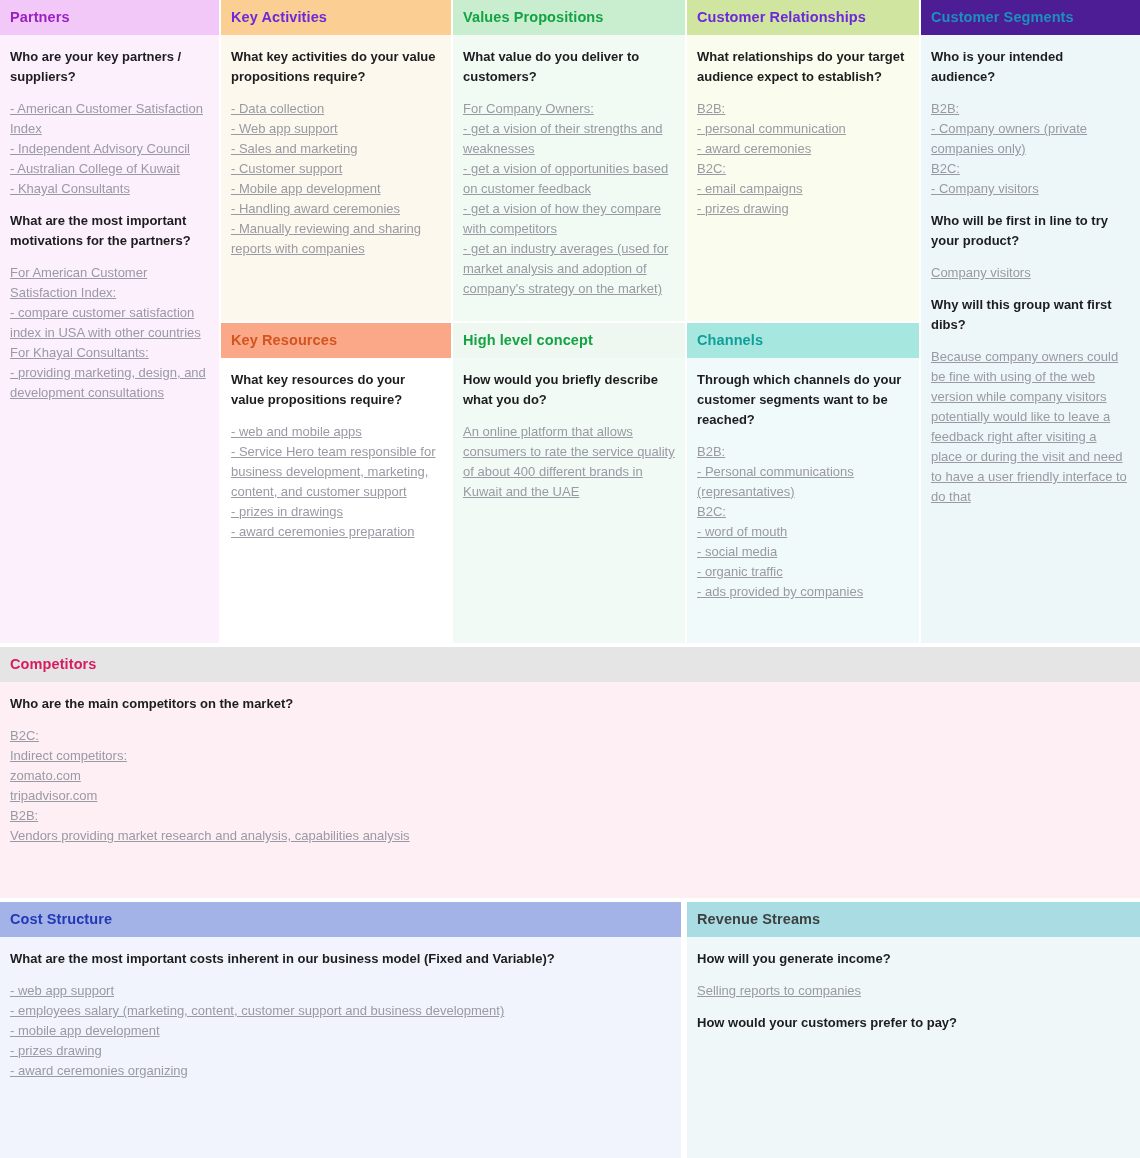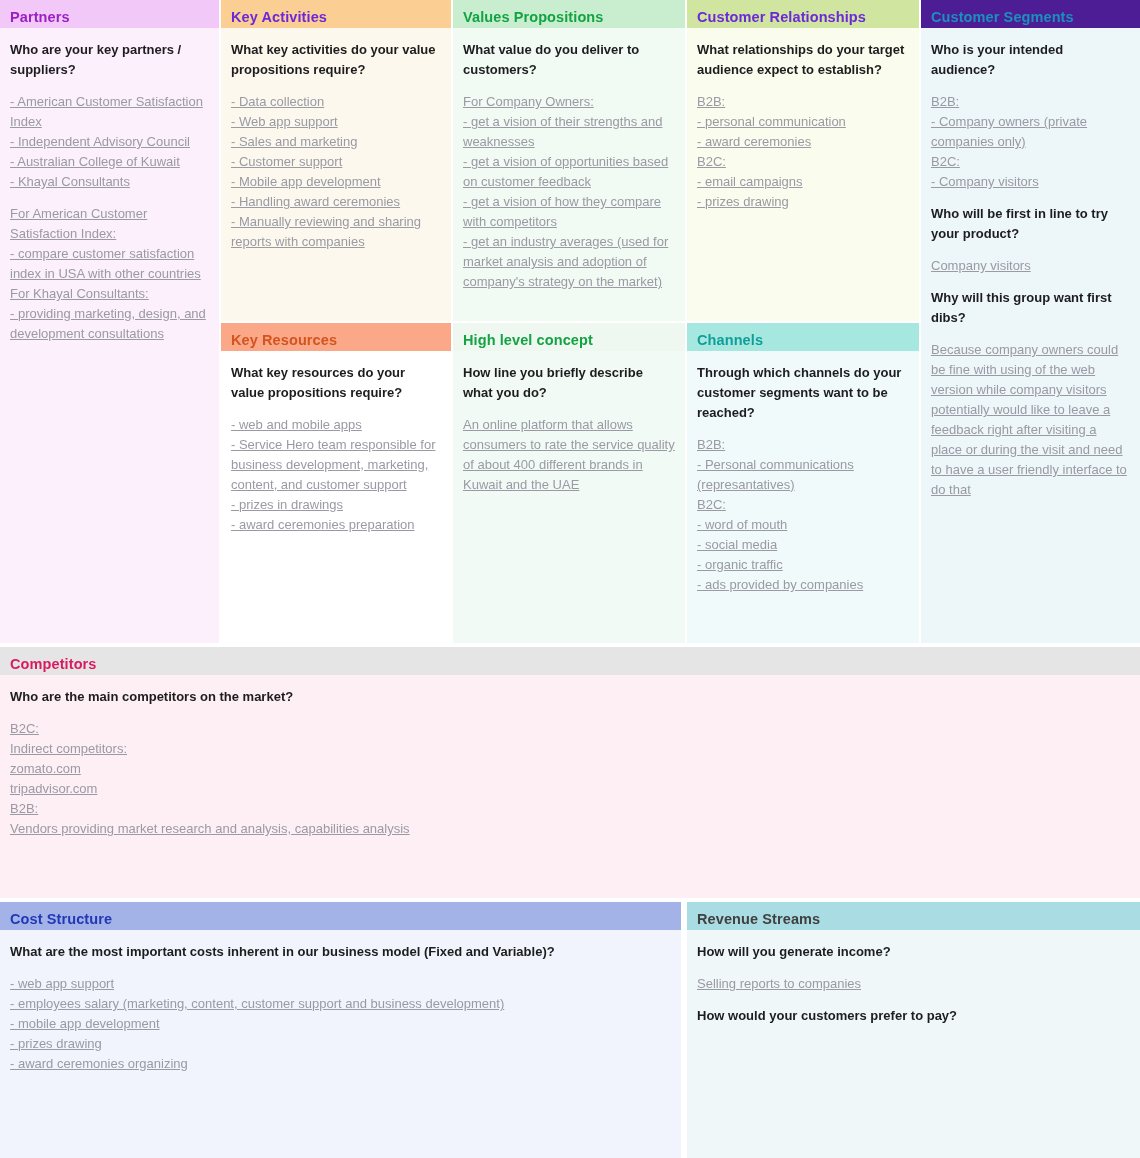--- a/index.html
+++ b/index.html
@@ -17,21 +17,21 @@
     overflow: hidden;
   }
   .panel {
     position: absolute;
     overflow: hidden;
   }
   .panel-head {
     font-size: 14.5px;
     font-weight: bold;
     line-height: 35px;
-    height: 28px;
+    height: 35px;
     padding: 0 10px;
     letter-spacing: 0.1px;
     white-space: nowrap;
   }
   .panel-body {
     padding: 12px 10px 10px 10px;
   }
   .q {
     font-size: 13px;
     line-height: 20px;
@@ -68,20 +68,21 @@
 <div class="canvas">
 
   <div class="panel" id="p-partners" style="background: rgb(252, 240, 253);">
     <div class="panel-head" style="background: rgb(241, 200, 247); color: rgb(155, 31, 196);">Partners</div>
     <div class="panel-body">
       <div class="q">Who are your key partners / suppliers?</div>
       <div class="a">- American Customer Satisfaction Index
 - Independent Advisory Council
 - Australian College of Kuwait
 - Khayal Consultants</div>
+      <div class="q">What are the most important motivations for the partners?</div>
       <div class="a">For American Customer Satisfaction Index:
 - compare customer satisfaction index in USA with other countries
 For Khayal Consultants:
 - providing marketing, design, and development consultations</div>
     </div>
   </div>
 
   <div class="panel" id="p-keyact" style="background: rgb(253, 248, 237);">
     <div class="panel-head" style="background: rgb(251, 207, 147); color: #6d28d9;">Key Activities</div>
     <div class="panel-body">
@@ -115,21 +116,21 @@
 - get a vision of their strengths and weaknesses
 - get a vision of opportunities based on customer feedback
 - get a vision of how they compare with competitors
 - get an industry averages (used for market analysis and adoption of company's strategy on the market)</div>
     </div>
   </div>
 
   <div class="panel" id="p-highlevel" style="background: rgb(242, 250, 245);">
     <div class="panel-head" style="background: rgb(238, 248, 241); color: rgb(19, 163, 67);">High level concept</div>
     <div class="panel-body">
-      <div class="q">How line you briefly describe what you do?</div>
+      <div class="q">How would you briefly describe what you do?</div>
       <div class="a">An online platform that allows consumers to rate the service quality of about 400 different brands in Kuwait and the UAE</div>
     </div>
   </div>
 
   <div class="panel" id="p-custrel" style="background: rgb(250, 252, 238);">
     <div class="panel-head" style="background: rgb(207, 229, 160); color: #6d28d9;">Customer Relationships</div>
     <div class="panel-body">
       <div class="q">What relationships do your target audience expect to establish?</div>
       <div class="a">B2B:
 - personal communication

